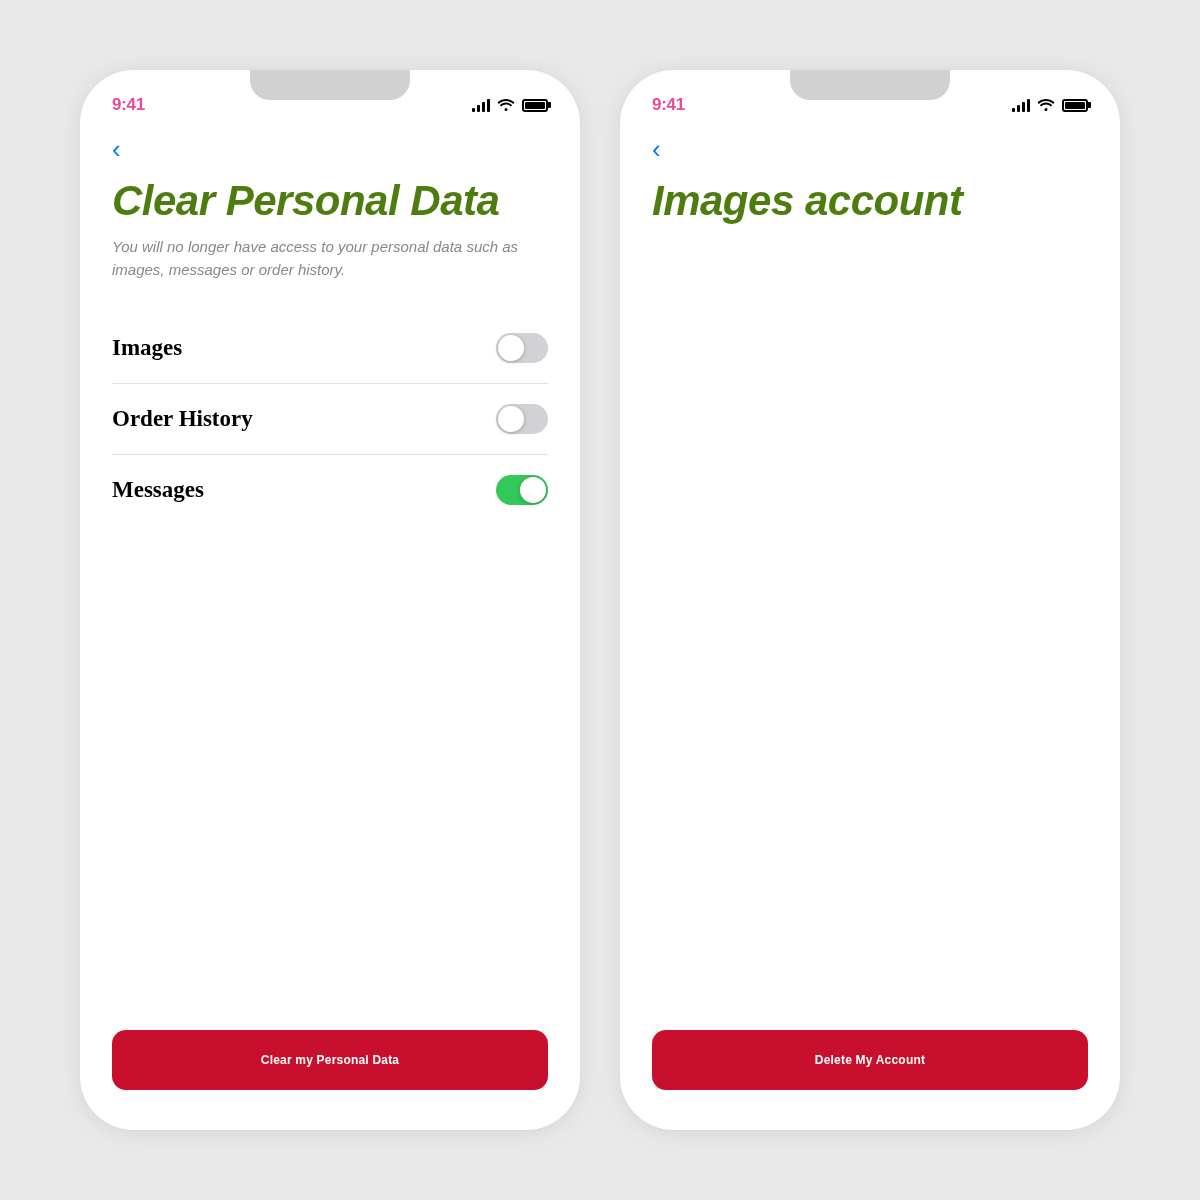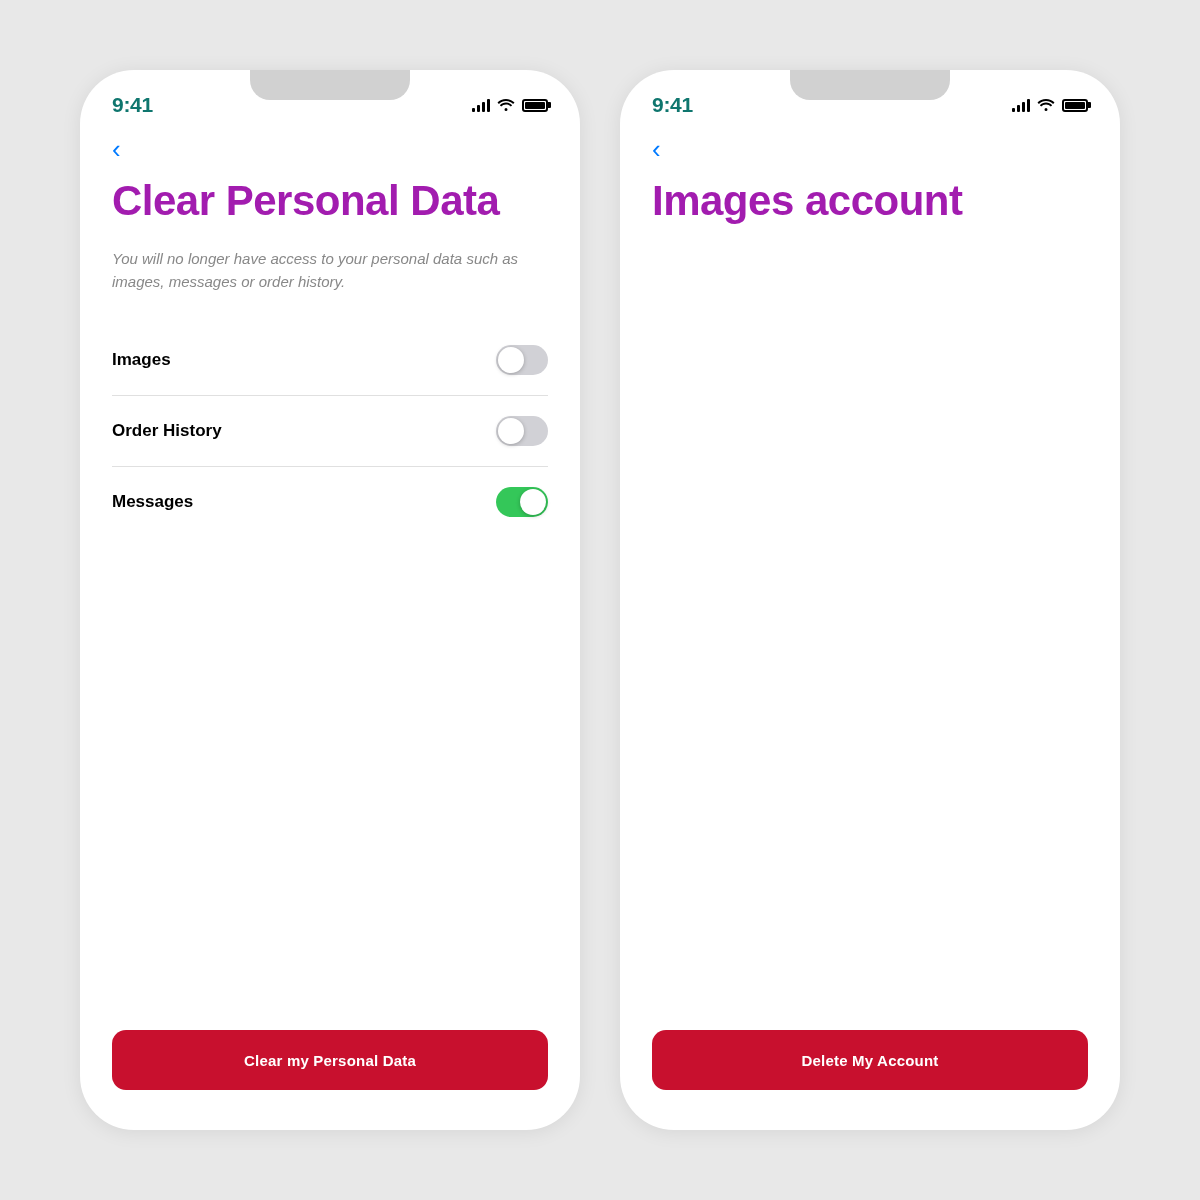--- a/index.html
+++ b/index.html
@@ -51,23 +51,23 @@
     .status-bar {
       display: flex;
       justify-content: space-between;
       align-items: center;
       padding: 14px 32px 0 32px;
       height: 56px;
       flex-shrink: 0;
     }
 
     .status-time {
-      font-size: 21px;
+      font-size: 17px;
       font-weight: 600;
-      color: #0f766e;
+      color: #ec4899;
       letter-spacing: -0.3px;
     }
 
     .status-icons {
       display: flex;
       align-items: center;
       gap: 7px;
     }
 
     .signal-bars {
@@ -135,24 +135,25 @@
       cursor: pointer;
       width: 32px;
       display: flex;
       align-items: center;
       line-height: 1;
     }
 
     .page-title {
       font-size: 42px;
       font-weight: 700;
-      color: #a21caf;
+      color: #4d7c0f;
       line-height: 1.1;
-      margin-bottom: 24px;
+      margin-bottom: 12px;
       letter-spacing: -0.5px;
+      font-style: italic;
     }
 
     .page-description {
       font-size: 15px;
       color: #888;
       line-height: 1.5;
       margin-bottom: 32px;
       font-style: italic;
     }
 
@@ -167,23 +168,24 @@
       align-items: center;
       padding: 20px 0;
       border-bottom: 1px solid #e0e0e0;
     }
 
     .toggle-row:last-child {
       border-bottom: none;
     }
 
     .toggle-label {
-      font-size: 17px;
+      font-size: 23px;
       font-weight: 600;
       color: #000;
+      font-family: Liberation Serif, serif;
     }
 
     
     .toggle-switch {
       width: 52px;
       height: 30px;
       border-radius: 15px;
       position: relative;
       cursor: pointer;
       transition: background 0.2s;
@@ -222,21 +224,21 @@
       padding-bottom: 8px;
     }
 
     .action-button {
       width: 100%;
       height: 60px;
       background: #c8102e;
       border: none;
       border-radius: 14px;
       color: #fff;
-      font-size: 15px;
+      font-size: 12px;
       font-weight: 700;
       cursor: pointer;
       letter-spacing: 0.2px;
     }
   </style>
 </head>
 <body>
 
 <div class="phone-container">
 

